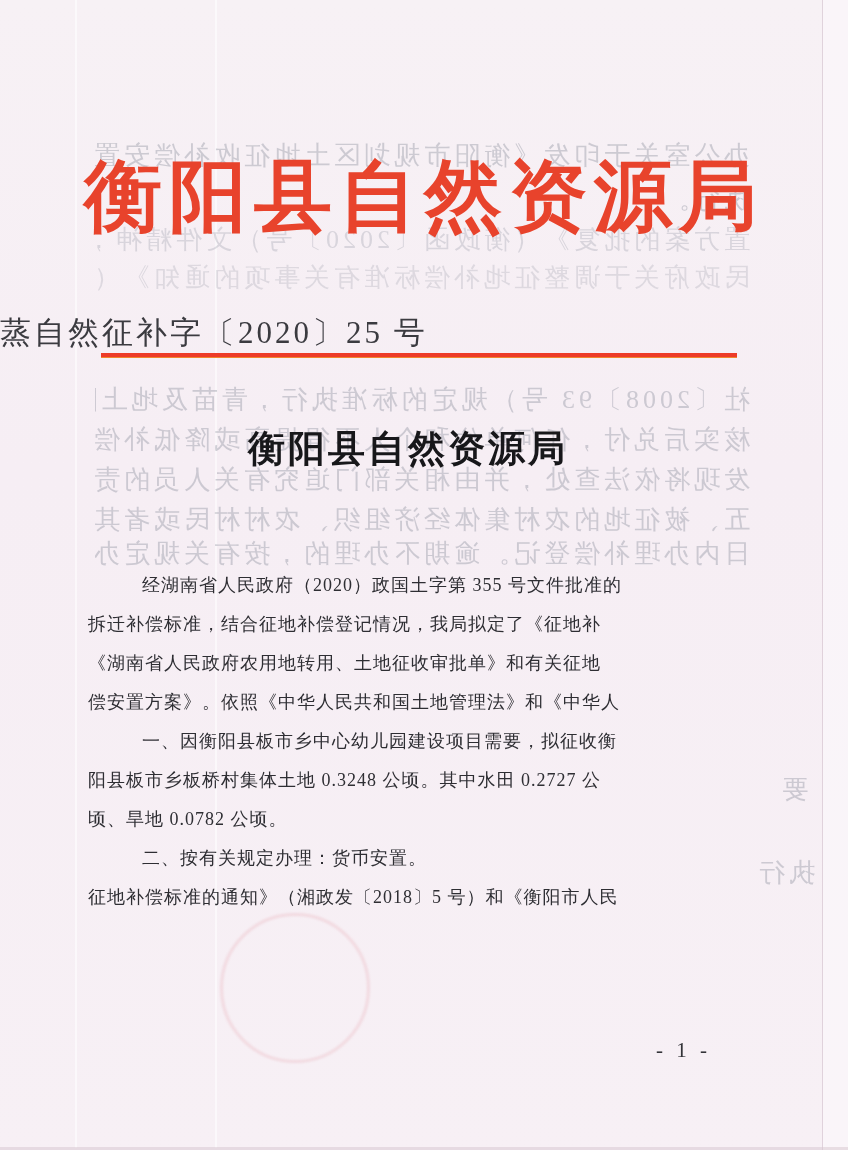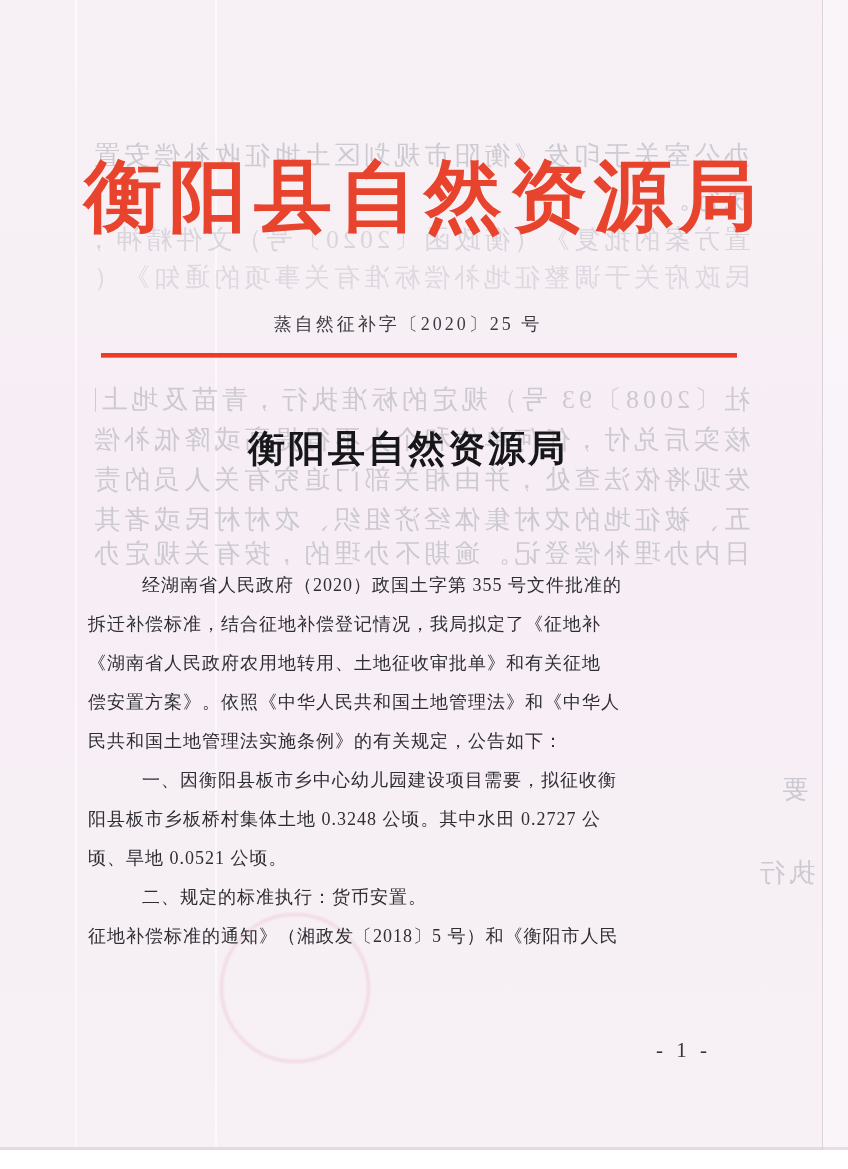--- a/index.html
+++ b/index.html
@@ -47,22 +47,21 @@
     font-size:78px;
     font-weight:bold;
     letter-spacing:7px;
     color:#e8432c;
     line-height:1.25;
     white-space:nowrap;
   }
   .doc-number{
     position:absolute;
     left:0;width:816px;top:312px;
-    text-align:center;
-    font-size:18px;
+    font-size:31px;
     letter-spacing:3px;
     color:#3b3b40;
     white-space:nowrap;
   }
   .red-rule{
     position:absolute;
     left:101px;top:353px;width:636px;height:4px;
     background:#ed3b28;
     border-bottom:1px solid #f0862d;
   }
@@ -128,25 +127,24 @@
 
   <div class="notice-title">
     <div>衡阳县自然资源局</div>
   </div>
 
   <div class="body-text">
     <div class="line indent">经湖南省人民政府（2020）政国土字第 355 号文件批准的</div>
     <div class="line">拆迁补偿标准，结合征地补偿登记情况，我局拟定了《征地补</div>
     <div class="line">《湖南省人民政府农用地转用、土地征收审批单》和有关征地</div>
     <div class="line">偿安置方案》。依照《中华人民共和国土地管理法》和《中华人</div>
-    <div class="line">民共和国土地管理法实施条例》的有关规定，公告如下：</div>
     <div class="line indent">一、因衡阳县板市乡中心幼儿园建设项目需要，拟征收衡</div>
     <div class="line">阳县板市乡板桥村集体土地 0.3248 公顷。其中水田 0.2727 公</div>
-    <div class="line">顷、旱地 0.0521 公顷。</div>
-    <div class="line indent">二、规定的标准执行：货币安置。</div>
+    <div class="line">顷、旱地 0.0782 公顷。</div>
+    <div class="line indent">二、按有关规定办理：货币安置。</div>
     <div class="line">征地补偿标准的通知》（湘政发〔2018〕5 号）和《衡阳市人民</div>
   </div>
 
   <div class="page-number">- 1 -</div>
 
   <div class="bottom-shadow"></div>
   <div class="bottom-strip"></div>
 
 </div>
 

